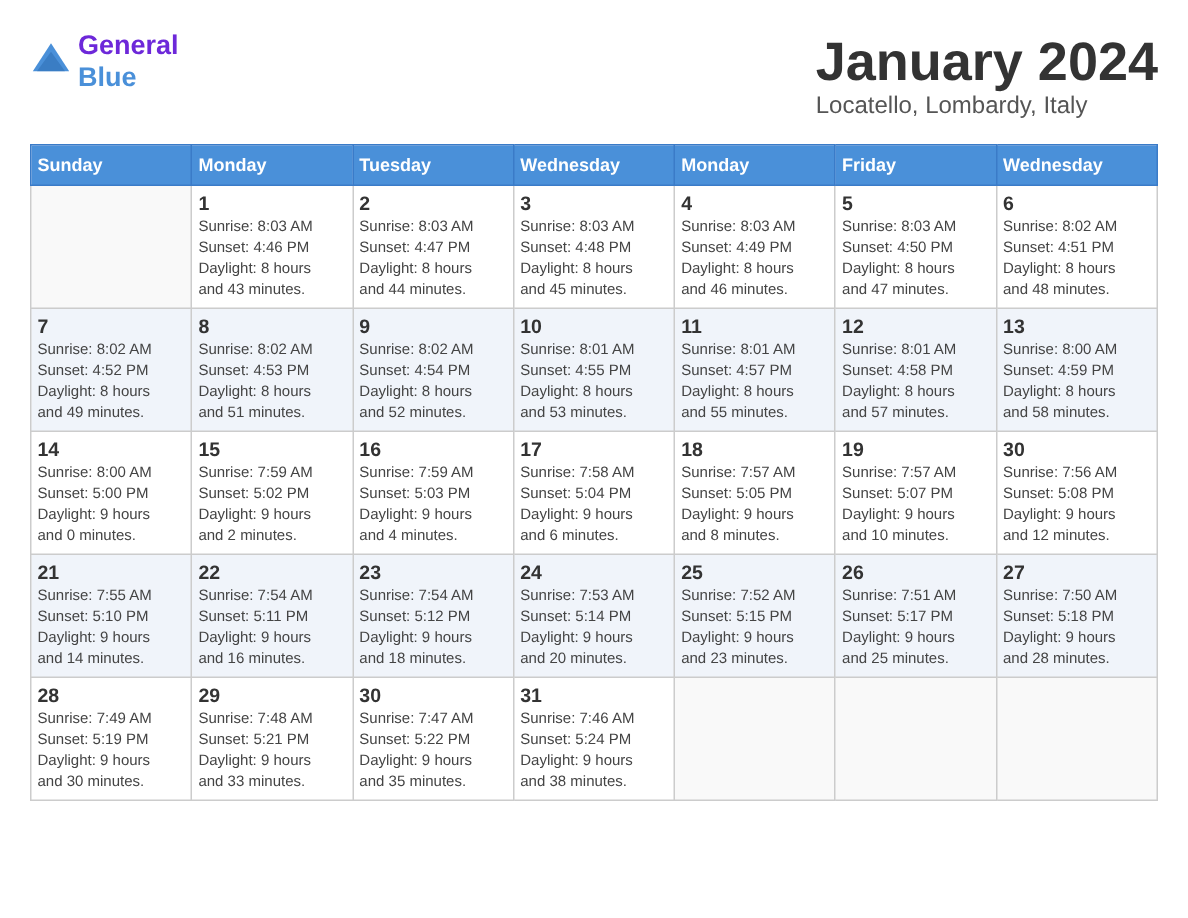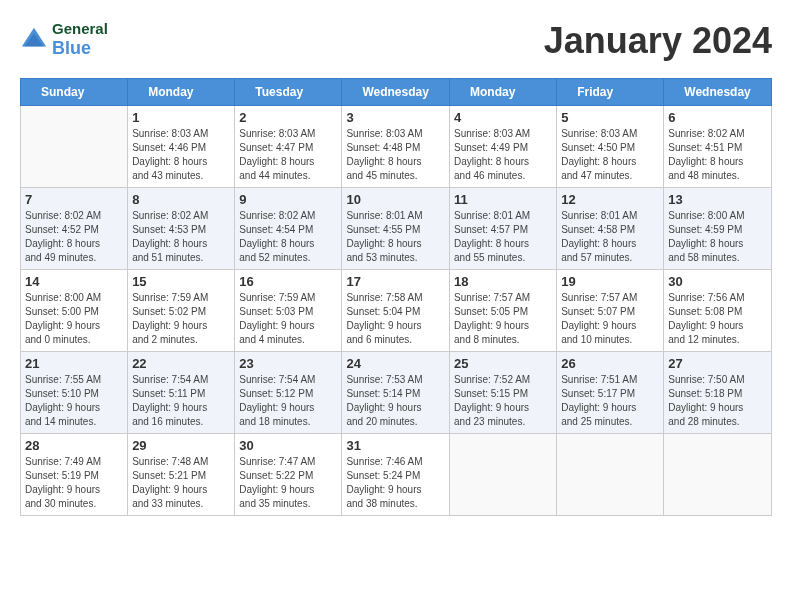--- a/index.html
+++ b/index.html
@@ -15,23 +15,23 @@
       justify-content: space-between;
       align-items: flex-start;
       margin-bottom: 16px;
     }
     .logo {
       display: flex;
       align-items: center;
       gap: 4px;
     }
     .logo-text-general {
-      font-size: 15px;
-      font-weight: bold;
-      color: #14532d;
+      font-size: 18px;
+      font-weight: bold;
+      color: #6d28d9;
     }
     .logo-text-blue {
       font-size: 18px;
       font-weight: bold;
       color: #4a90d9;
     }
     .logo-icon {
       width: 28px;
       height: 28px;
     }
@@ -48,21 +48,21 @@
       color: #555;
     }
     .calendar {
       width: 100%;
       border-collapse: collapse;
       font-size: 11px;
     }
     .calendar th {
       background-color: #4a90d9;
       color: #fff;
-      padding: 6px 20px;
+      padding: 6px 4px;
       text-align: left;
       font-size: 12px;
       border: 1px solid #3a7bc8;
     }
     .calendar td {
       vertical-align: top;
       border: 1px solid #ccc;
       padding: 4px;
       min-height: 80px;
       width: 107px;
@@ -101,20 +101,21 @@
       <polygon points="15,2 28,22 2,22" fill="#4a90d9"></polygon>
       <polygon points="15,8 25,22 5,22" fill="#2a6ab0" opacity="0.5"></polygon>
     </svg>
     <div>
       <span class="logo-text-general">General</span><br>
       <span class="logo-text-blue">Blue</span>
     </div>
   </div>
   <div class="title-area">
     <div class="month-title">January 2024</div>
+    <div class="location-title">Locatello, Lombardy, Italy</div>
   </div>
 </div>
 
 <table class="calendar">
   <thead>
     <tr>
     <th>Sunday</th>
         <th>Monday</th>
         <th>Tuesday</th>
         <th>Wednesday</th>

